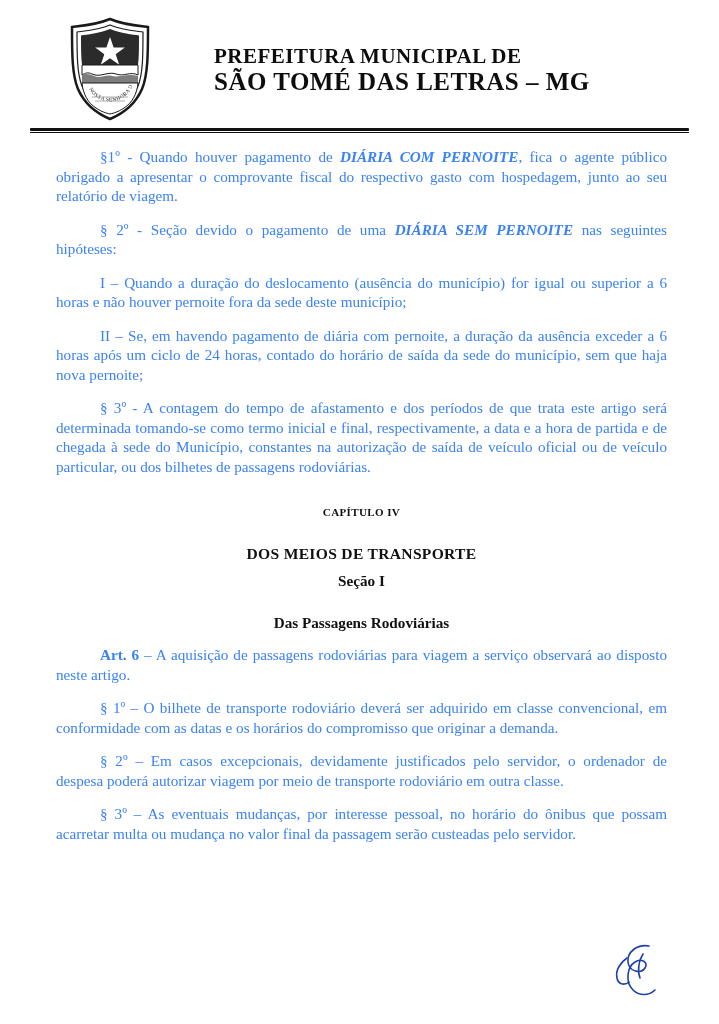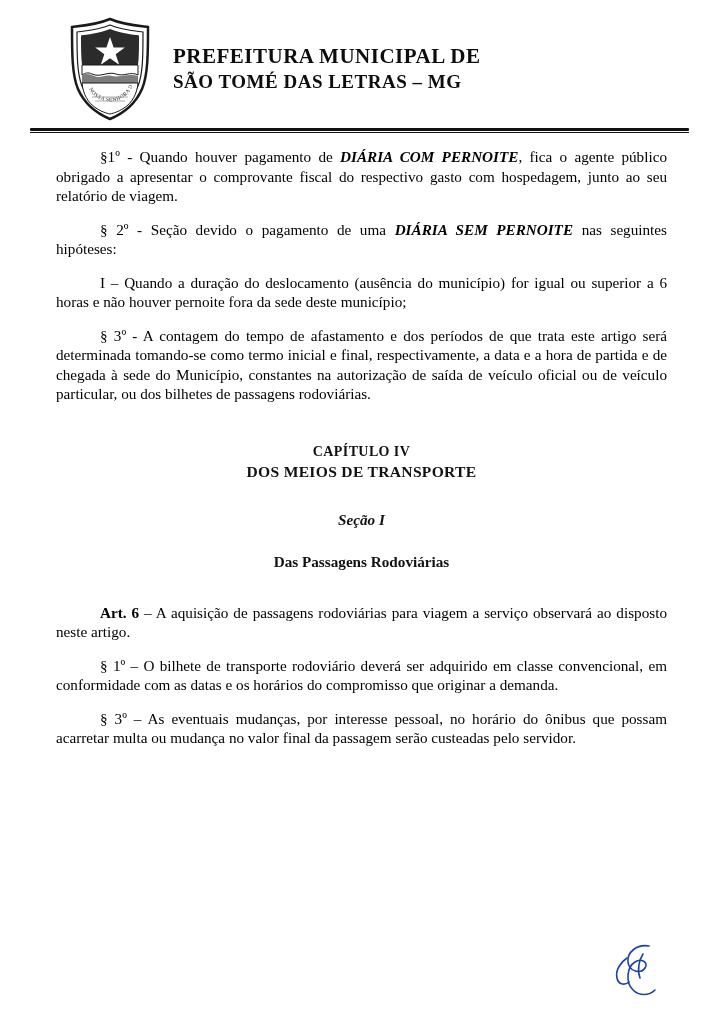--- a/index.html
+++ b/index.html
@@ -34,33 +34,33 @@
   }
   .crest {
     width: 88px;
     height: 104px;
     position: relative;
     flex: 0 0 auto;
     margin-left: 20px;
   }
   .crest svg { display: block; }
   .header-titles {
-    margin-left: 19px;
+    margin-left: 60px;
     flex: 1 1 auto;
   }
   .header-titles .line1,
   .header-titles .line2 {
     font-weight: bold;
     letter-spacing: 0.5px;
     font-size: 21.5px;
     line-height: 26px;
     color: #0d0d0d;
   }
   .header-titles .line1 { font-size: 21px; }
-  .header-titles .line2 { font-size: 19px; }
+  .header-titles .line2 { font-size: 25px; }
 
   .rule {
     margin: 8px 30px 0 30px;
     height: 3px;
     background: #111;
     border-radius: 1px;
   }
   .rule-thin {
     margin: 1px 30px 0 30px;
     height: 1px;
@@ -71,53 +71,53 @@
   .content {
     padding: 14px 52px 0 56px;
     box-sizing: border-box;
   }
   p.par {
     margin: 0 0 14px 0;
     font-size: 15.2px;
     line-height: 19.5px;
     text-align: justify;
     text-justify: inter-word;
-    color: #000000;
+    color: #3b82f6;
   }
   p.par.indent { text-indent: 44px; }
   .bold { font-weight: bold; }
   .bolditalic { font-weight: bold; font-style: italic; }
 
   .center {
     text-align: center;
     font-weight: bold;
     margin: 0;
   }
   .cap-title {
-    font-size: 14px;
+    font-size: 11px;
     line-height: 20px;
-    margin-top: 38px;
+    margin-top: 26px;
     letter-spacing: 0.4px;
   }
   .cap-sub {
     font-size: 15.6px;
     line-height: 20px;
+    margin-top: 22px;
     letter-spacing: 0.3px;
   }
   .cap-sec {
     font-size: 15.2px;
     line-height: 20px;
-    margin-top: 28px;
-    font-style: italic;
+    margin-top: 7px;
   }
   .cap-secsub {
     font-size: 15.2px;
     line-height: 20px;
     margin-top: 22px;
-    margin-bottom: 31px;
+    margin-bottom: 12px;
   }
 
   
   .signature {
     position: absolute;
     right: 52px;
     bottom: 22px;
     width: 70px;
     height: 62px;
   }
@@ -160,31 +160,33 @@
   </div>
 
   <div class="rule"></div>
   <div class="rule-thin"></div>
 
   <div class="content">
     <div id="group-top">
         <p class="par indent"><span>§1º - Quando houver pagamento de </span><span class="bolditalic">DIÁRIA COM PERNOITE</span><span>,  fica o agente público obrigado a apresentar o comprovante fiscal do respectivo gasto com hospedagem, junto ao seu relatório de viagem.</span></p>
         <p class="par indent"><span>§ 2º - Seção devido o pagamento de uma </span><span class="bolditalic">DIÁRIA SEM PERNOITE</span><span> nas seguintes hipóteses:</span></p>
         <p class="par indent"><span>I – Quando a duração do deslocamento (ausência do município) for igual ou superior a 6 horas e não houver pernoite fora da sede deste município;</span></p>
+        <p class="par indent"><span>II – Se, em havendo pagamento de diária com pernoite, a duração da ausência exceder a 6 horas após um ciclo de 24 horas, contado do horário de saída da sede do município, sem que haja nova pernoite;</span></p>
         <p class="par indent"><span>§ 3º - A contagem do tempo de afastamento e dos períodos de que trata este artigo será determinada tomando-se como termo inicial e final, respectivamente, a data e a hora de partida e de chegada à sede do Município, constantes na autorização de saída de veículo oficial ou de veículo particular, ou dos bilhetes de passagens rodoviárias.</span></p>
       </div>
 
     <p class="center cap-title">CAPÍTULO IV</p>
     <p class="center cap-sub">DOS MEIOS DE TRANSPORTE</p>
     <p class="center cap-sec">Seção I</p>
     <p class="center cap-secsub">Das Passagens Rodoviárias</p>
 
     <div id="group-bottom">
         <p class="par indent"><span class="bold">Art. 6</span><span> – A aquisição de passagens rodoviárias para viagem a serviço observará ao disposto neste artigo.</span></p>
         <p class="par indent"><span>§ 1º – O bilhete de transporte rodoviário deverá ser adquirido em classe convencional, em conformidade com as datas e os horários do compromisso que originar a demanda.</span></p>
+        <p class="par indent"><span>§ 2º – Em casos excepcionais, devidamente justificados pelo servidor, o ordenador de despesa poderá autorizar viagem por meio de transporte rodoviário em outra classe.</span></p>
         <p class="par indent"><span>§ 3º – As eventuais mudanças, por interesse pessoal, no horário do ônibus que possam acarretar multa ou mudança no valor final da passagem serão custeadas pelo servidor.</span></p>
       </div>
   </div>
 
   <div class="signature">
     <svg width="70" height="62" viewBox="0 0 70 62" xmlns="http://www.w3.org/2000/svg">
       <g fill="none" stroke="#1d3fa8" stroke-width="1.6" stroke-linecap="round">
         <path d="M52 6 C40 4 30 12 31 22 C32 32 44 34 48 28 C52 22 44 18 38 22 C30 27 28 42 36 50 C42 56 52 56 58 50"></path>
         <path d="M30 18 C24 22 18 30 20 38 C21 44 27 46 32 42"></path>
         <path d="M46 14 C42 20 40 30 43 38"></path>

